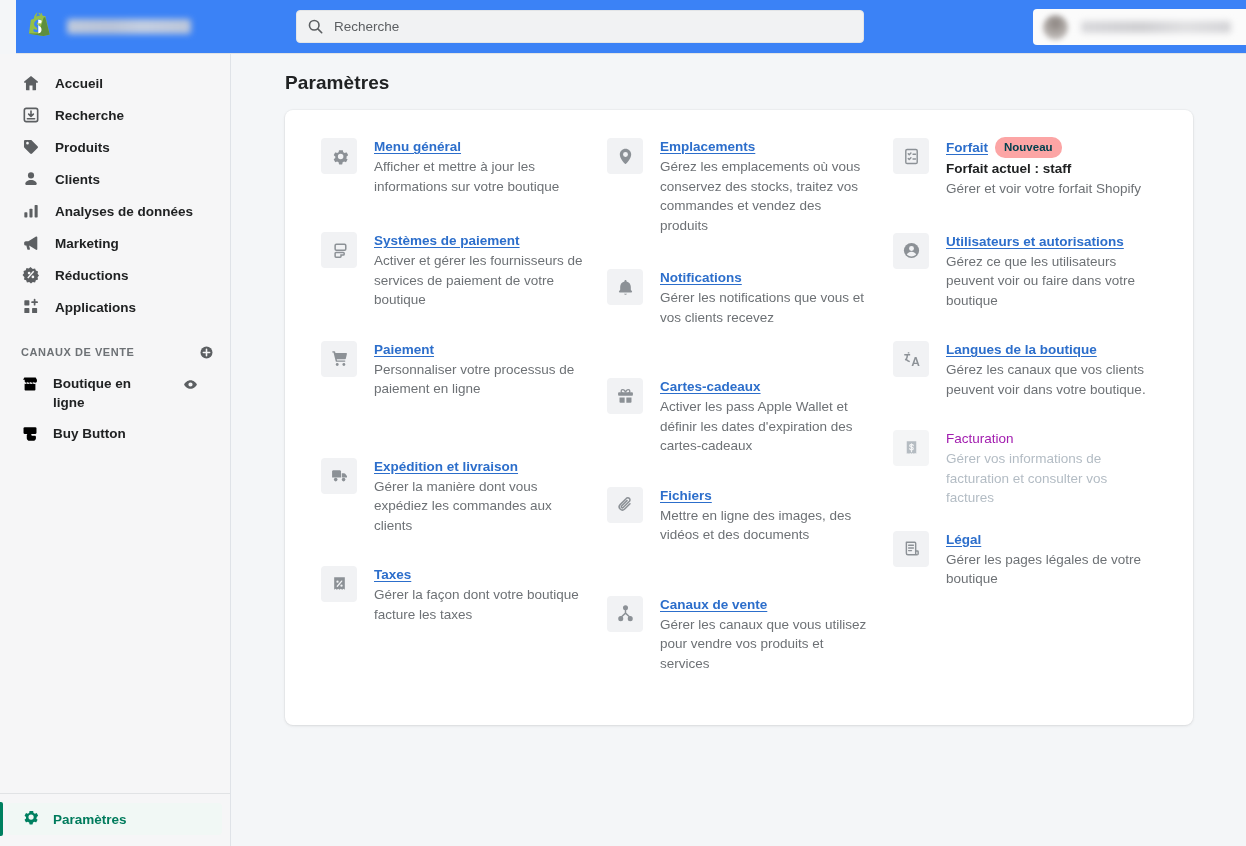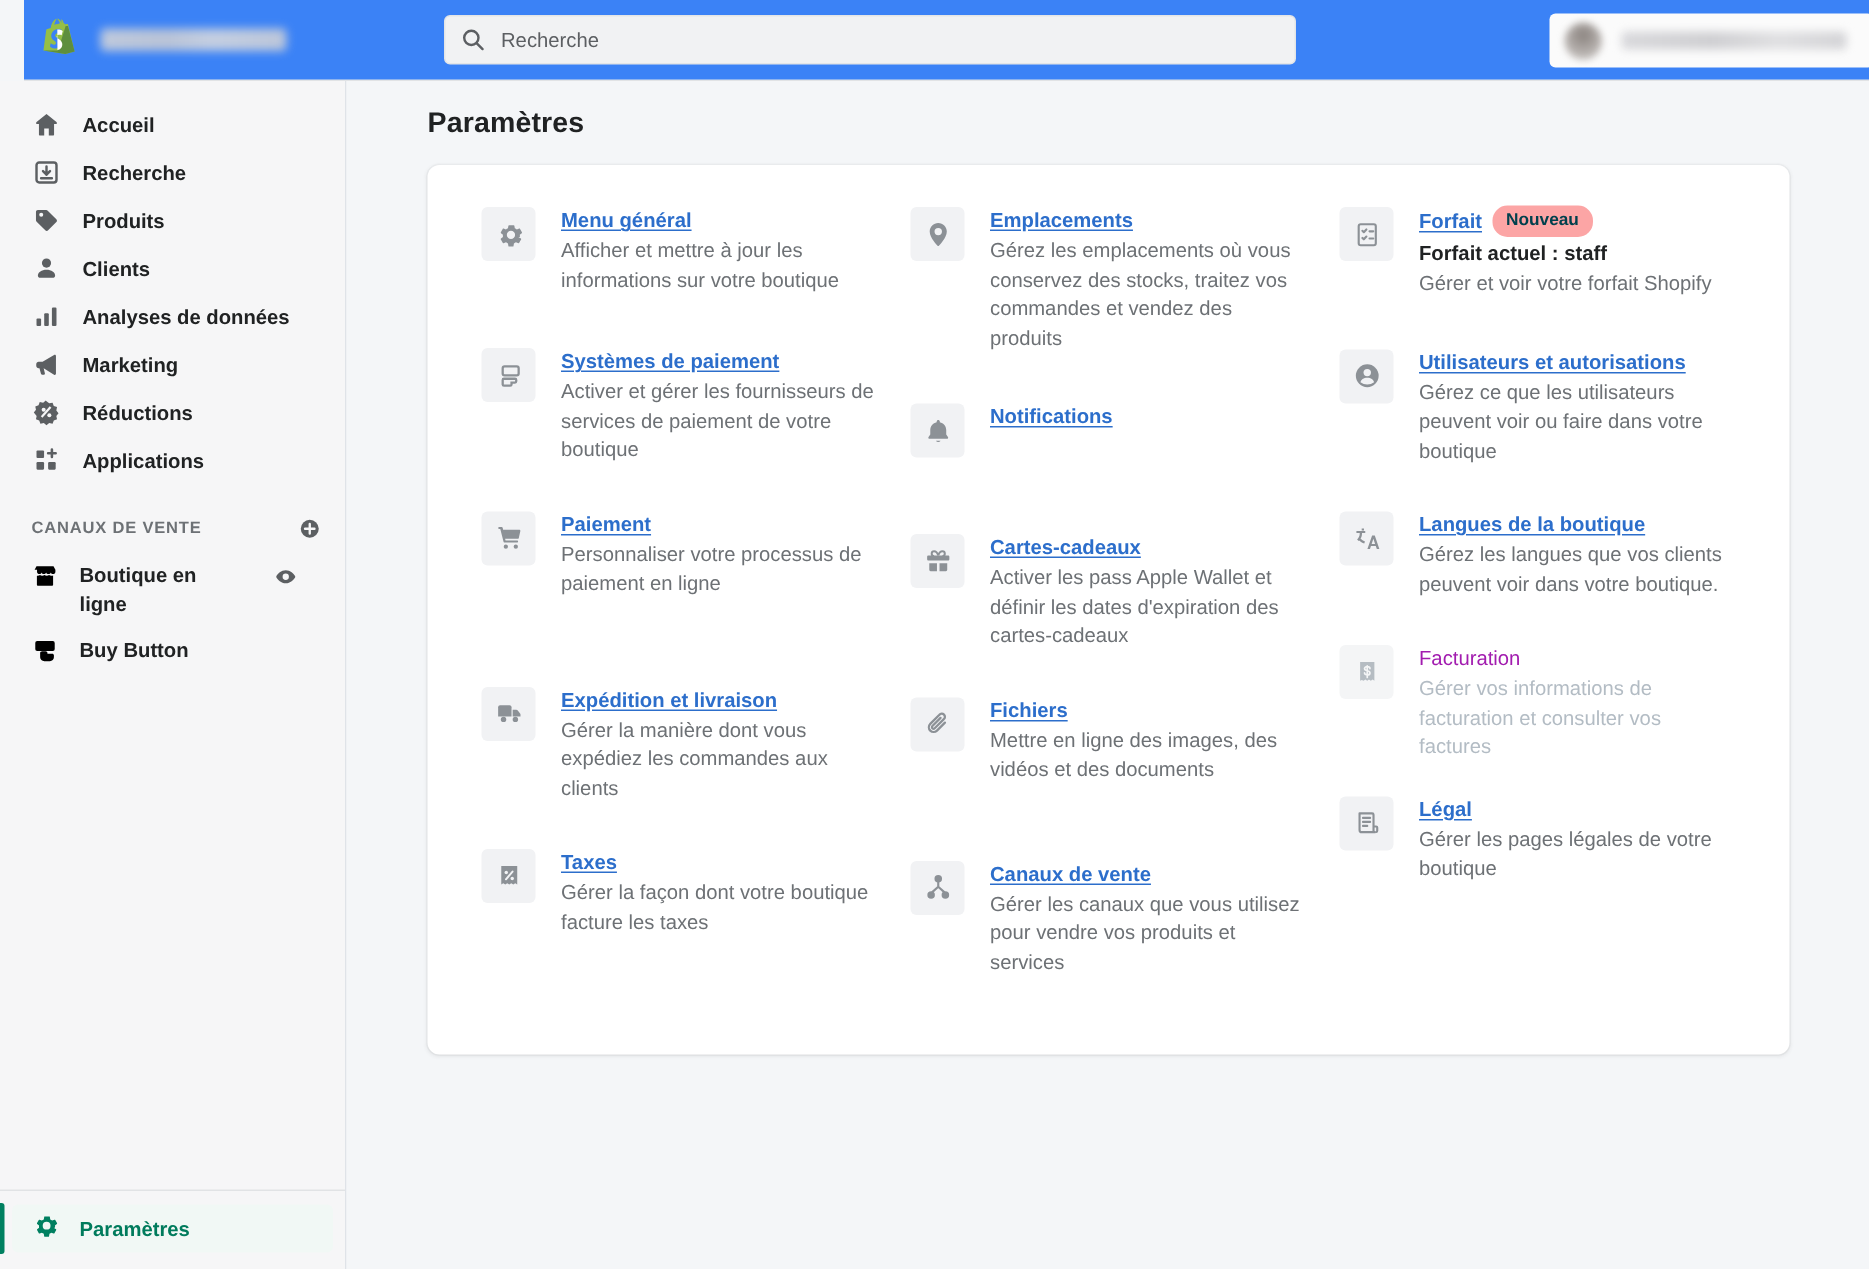--- a/index.html
+++ b/index.html
@@ -529,20 +529,21 @@
           <span class="entry-icon">
             <svg width="19" height="19" viewBox="0 0 20 20" fill="currentColor">
                 <path d="M10 2.1c-.6 0-1.1.5-1.1 1.1v.5C6.3 4.2 4.4 6.5 4.4 9.2v3.1l-1.2 1.7c-.4.5 0 1.3.7 1.3h12.2c.7 0 1.1-.8.7-1.3l-1.2-1.7V9.2c0-2.7-1.9-5-4.5-5.5v-.5c0-.6-.5-1.1-1.1-1.1z"></path>
                 <path d="M8.4 16.6a1.8 1.8 0 0 0 3.2 0H8.4z"></path>
               </svg>
           </span>
           <div class="entry-body">
             <div class="title-row">
               <span class="entry-title">Notifications</span>
             </div>
+            <div class="entry-desc">Gérer les notifications que vous et vos clients recevez</div>
           </div>
         </div>
 
         <div class="entry">
           <span class="entry-icon">
             <svg width="19" height="19" viewBox="0 0 20 20" fill="currentColor">
                 <path d="M3.1 5.6h13.8c.5 0 .9.4.9.9v1.8c0 .5-.4.9-.9.9H3.1c-.5 0-.9-.4-.9-.9V6.5c0-.5.4-.9.9-.9z"></path>
                 <path d="M3.7 11h5.4v5.6H4.6c-.5 0-.9-.4-.9-.9V11zM10.9 11h5.4v4.7c0 .5-.4.9-.9.9h-4.5V11z"></path>
                 <path d="M10 5.6c-.6-1.8-1.6-2.9-2.9-2.9a1.7 1.7 0 0 0 0 3.4M10 5.6c.6-1.8 1.6-2.9 2.9-2.9a1.7 1.7 0 0 1 0 3.4" fill="none" stroke="currentColor" stroke-width="1.4"></path>
               </svg>
@@ -627,21 +628,21 @@
           <span class="entry-icon">
             <svg width="19" height="19" viewBox="0 0 20 20" fill="currentColor">
                 <path d="M2.4 4.2h6.2v1.5H6.3v.7c0 1.9-.9 3.6-2.3 4.8l-1.1-1.1C4 9.1 4.7 7.8 4.7 6.4v-.7H2.4V4.2zM6.1 2.4h1.6v1.4H6.1V2.4zM5.2 9.5c.9.9 2 1.6 3.2 2l-.5 1.5c-1.4-.4-2.7-1.2-3.8-2.3l1.1-1.2z"></path>
                 <path d="M13.4 7.4h1.9l3.2 9.4h-1.8l-.7-2.1h-3.4l-.7 2.1h-1.8l3.3-9.4zm.9 2.2-1.2 3.7h2.4l-1.2-3.7z"></path>
               </svg>
           </span>
           <div class="entry-body">
             <div class="title-row">
               <span class="entry-title">Langues de la boutique</span>
             </div>
-            <div class="entry-desc">Gérez les langues que vos clients peuvent voir dans votre boutique.</div>
+            <div class="entry-desc">Gérez les canaux que vos clients peuvent voir dans votre boutique.</div>
           </div>
         </div>
 
         <div class="entry disabled">
           <span class="entry-icon">
             <svg width="19" height="19" viewBox="0 0 20 20" fill="currentColor">
                 <path d="M5 2.4h10v13.2l-1.2-.9-1.3.9-1.3-.9-1.2.9-1.3-.9-1.3.9L6.2 15 5 15.6V2.4z"></path>
                 <path d="M10 5.2v8.1M11.9 7.1c0-.8-.9-1.4-1.9-1.4s-1.9.6-1.9 1.4.9 1.3 1.9 1.5 1.9.7 1.9 1.5-.9 1.4-1.9 1.4-1.9-.6-1.9-1.4" fill="none" stroke="#f4f5f6" stroke-width="1.2" stroke-linecap="round"></path>
               </svg>
           </span>

